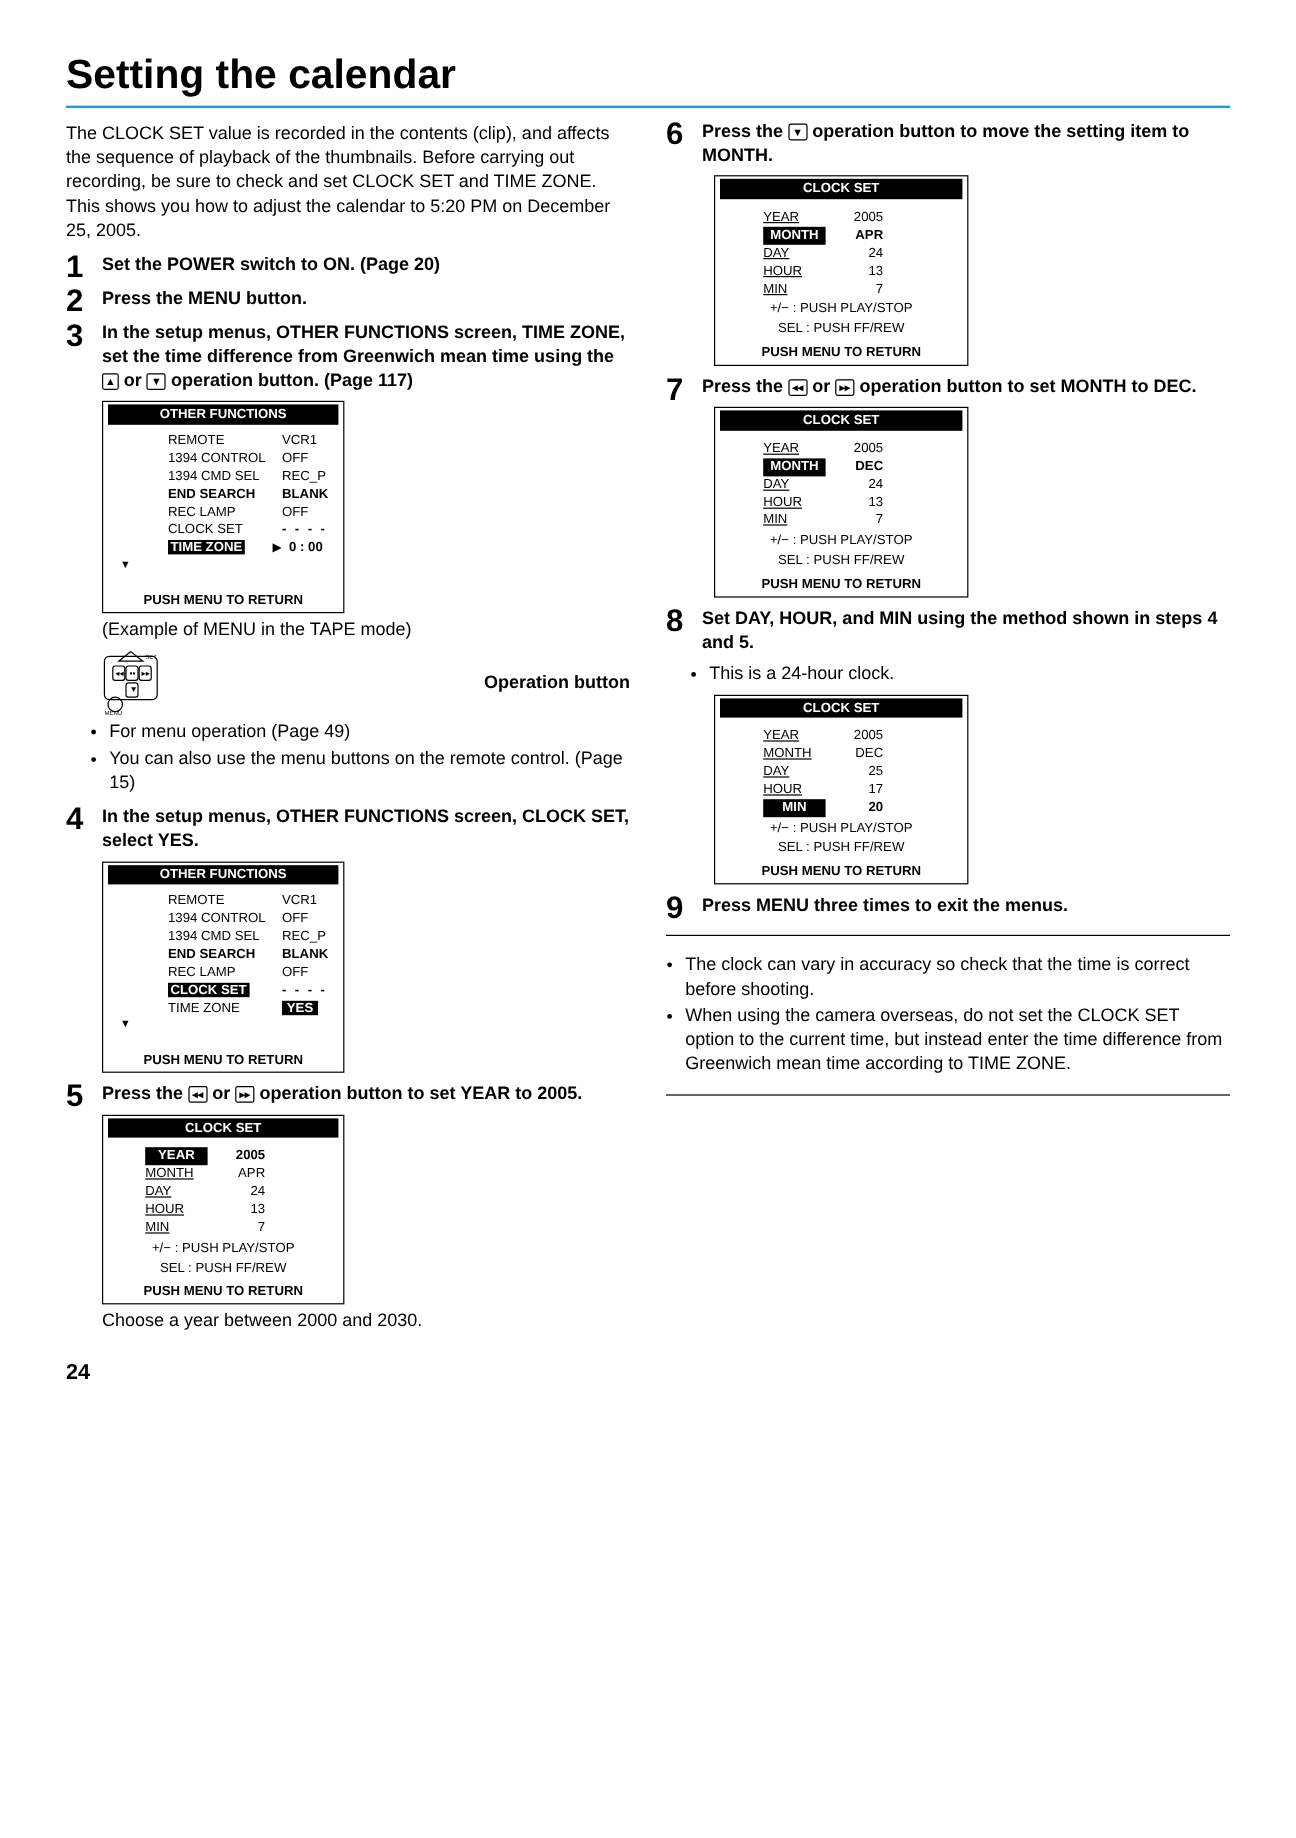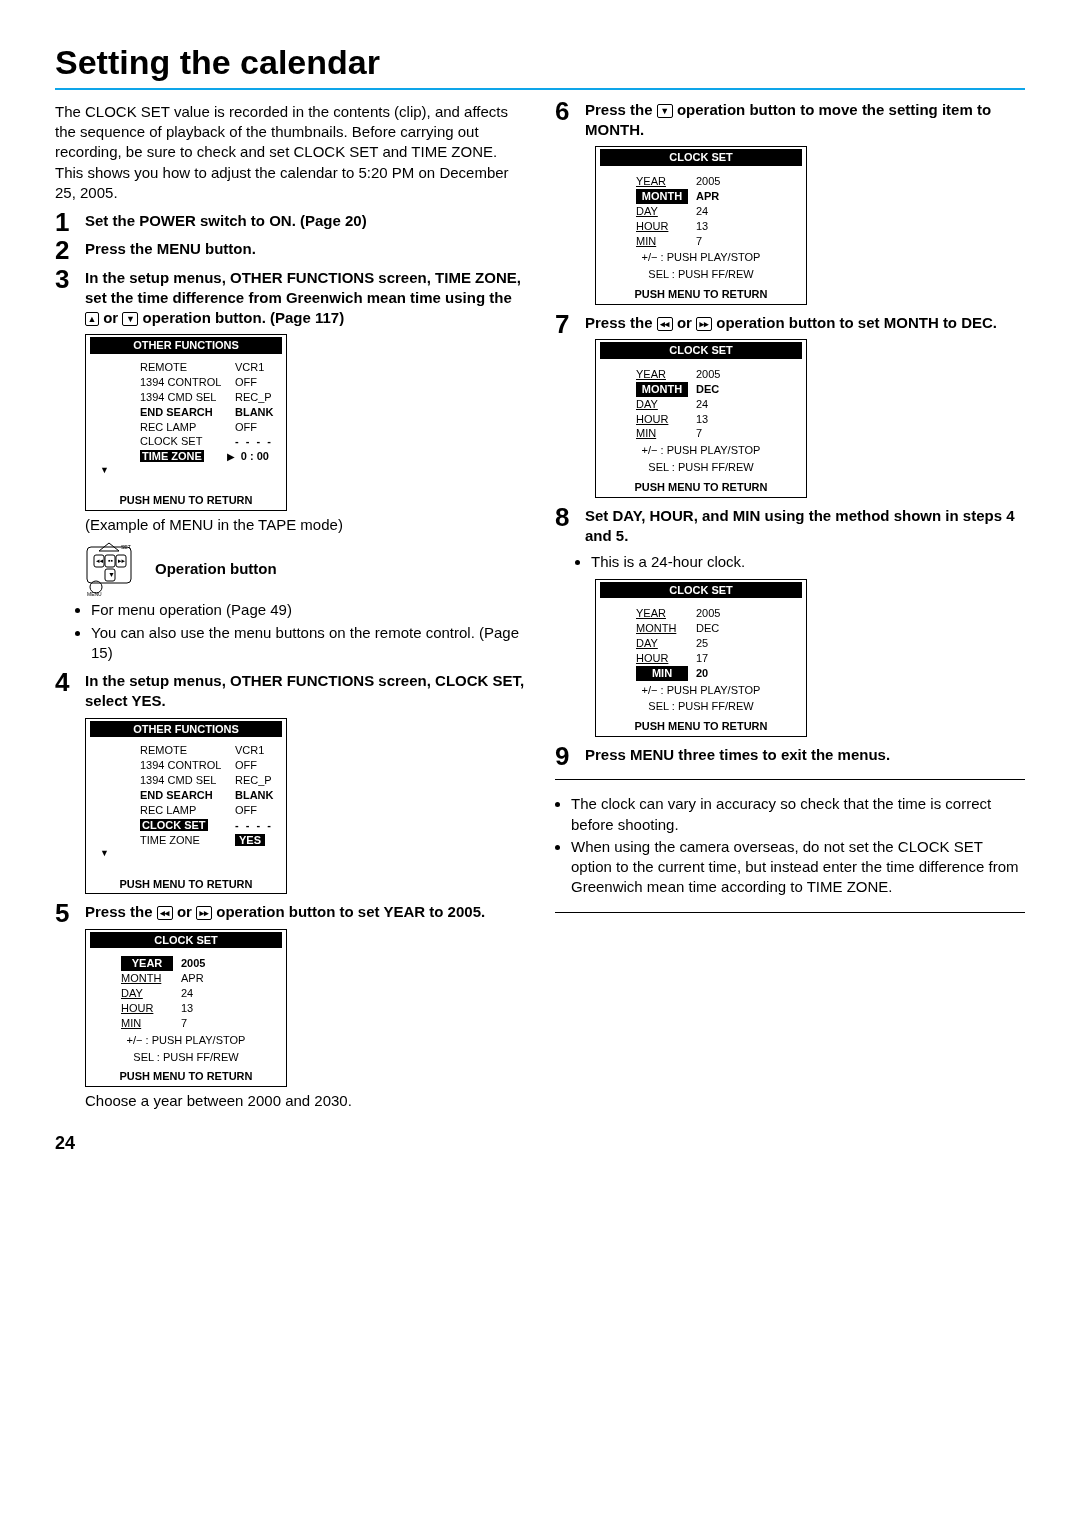--- a/index.html
+++ b/index.html
@@ -25,21 +25,21 @@
   .step { position: relative; padding-left: 30px; margin: 8px 0 6px 0; }
   .step .num {
     position: absolute; left: 0; top: -6px;
     font-size: 26px; font-weight: bold;
   }
   .step .txt { font-weight: bold; }
   .bullets { margin: 4px 0 4px 22px; padding-left: 14px; }
   .bullets li { margin: 2px 0; }
   hr.sep { border: none; border-top: 1px solid #000; margin: 14px 0; }
   .pagenum { font-weight: bold; font-size: 18px; margin-top: 20px; }
-  .opbtn-row { display: flex; align-items: center; gap: 0; margin-left: 30px; margin-top:6px; }
+  .opbtn-row { display: flex; align-items: center; gap: 0; margin-left: 30px; margin-top:6px;justify-content:space-between; }
   .opbtn-label { font-weight: bold; }
   .icon-small { display:inline-block; border:1px solid #000; width:14px; height:12px; font-size:9px; text-align:center; line-height:12px; vertical-align:middle; border-radius:2px;}
   .icon-tri { display:inline-block; border:1px solid #000; width:12px; height:12px; font-size:9px; text-align:center; line-height:12px; vertical-align:middle; border-radius:2px;}
   .menu-box {
     border: 1px solid #000;
     width: 200px;
     margin: 6px 0 2px 30px;
     font-family: Arial, sans-serif;
     font-size: 11px;
     position: relative;
@@ -60,21 +60,21 @@
   .hl { background:#000; color:#fff; padding:0 2px; font-weight:bold;}
   .hl-box { background:#000; color:#fff; padding:0 4px; font-weight:bold; display:inline-block; min-width:44px; text-align:center;}
   .menu-arrow { font-size:10px; margin-left:-8px;}
   .menu-footer {
     text-align:center; font-weight:bold; font-size:11px;
     border-top:1px solid transparent; padding:2px 0;
   }
   .cs-body { text-align:center; padding:6px 4px 2px 4px;}
   .cs-row { display:inline-block; text-align:left; width:130px;}
   .cs-row .k{ display:inline-block; width:60px;text-decoration:underline;}
-  .cs-row .v{ display:inline-block; width:40px; text-align:left;}
+  .cs-row .v{ display:inline-block; width:40px; text-align:right;}
   .cs-hint { font-size:11px; margin-top:2px;}
   .yes-hl { background:#000; color:#fff; padding:0 4px; font-weight:bold;}
   .dots { letter-spacing:2px; font-weight:bold;}
   .caption { margin-left:30px; margin-top:4px; font-size:15px;}
 </style>
 </head>
 <body>
 
 <h1>Setting the calendar</h1>
 

